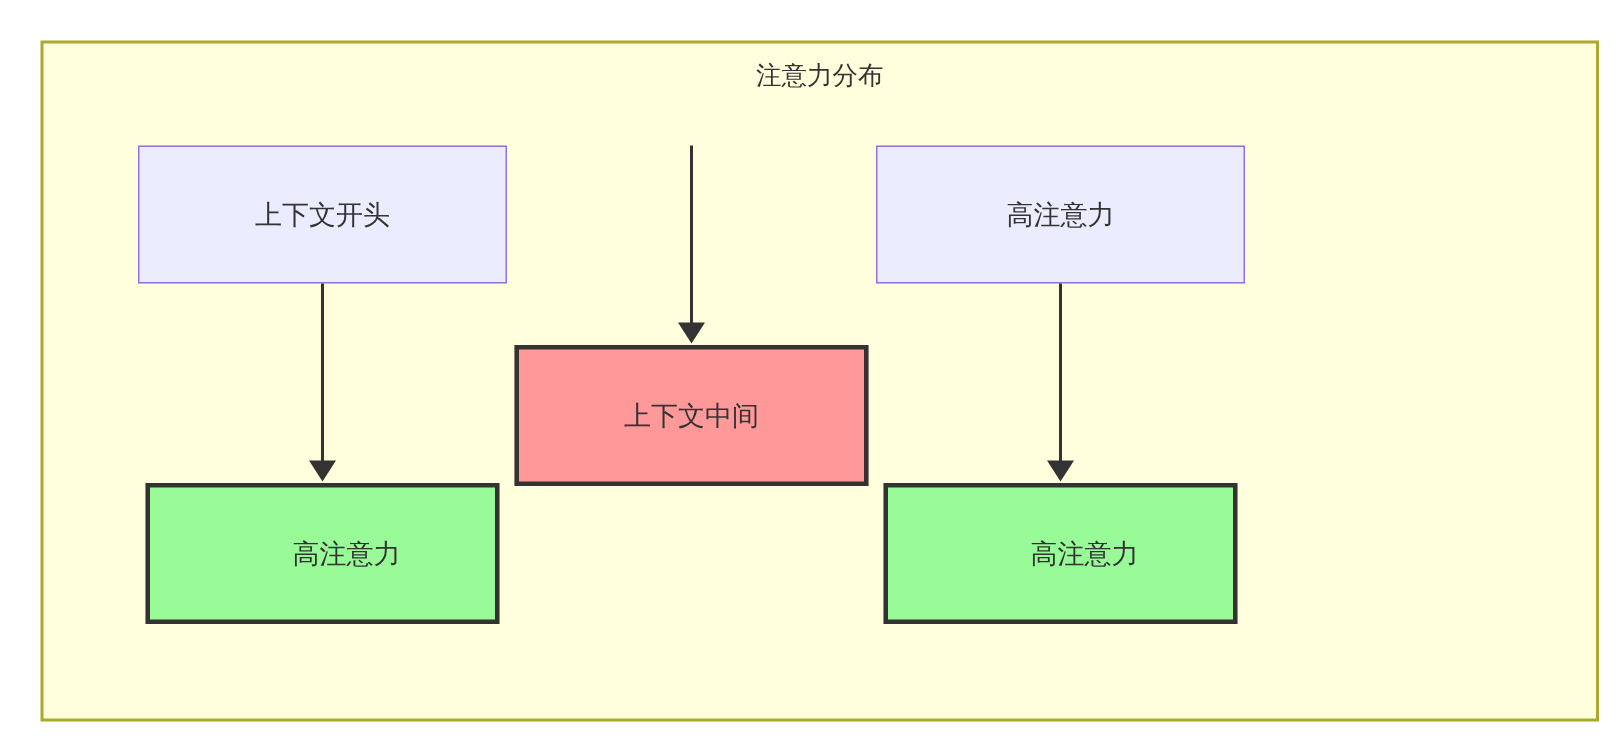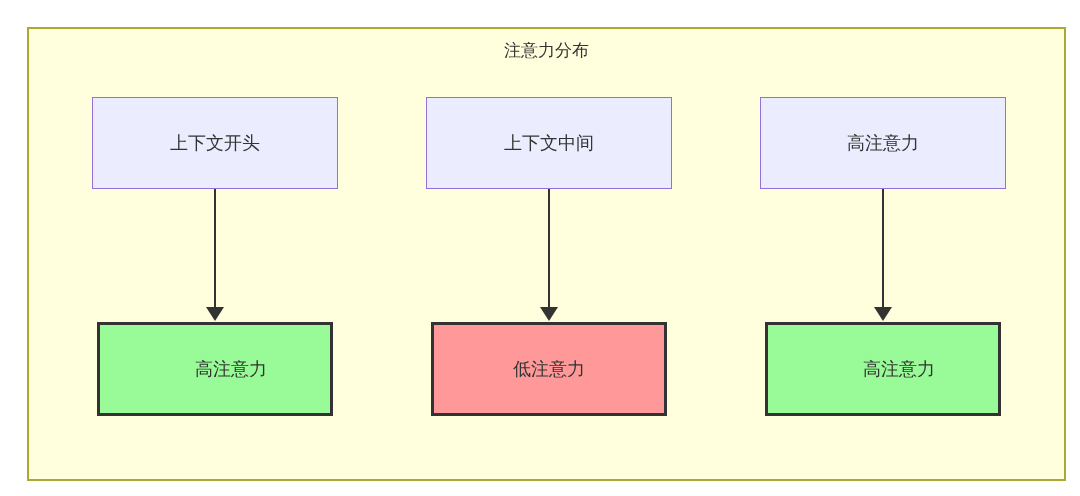--- a/index.html
+++ b/index.html
@@ -22,21 +22,20 @@
   .title {
     padding-top: 9px;
     text-align: center;
     font-size: 17px;
     line-height: 26px;
     color: var(--text, #333333);
   }
 
   .columns {
     display: flex;
-    gap: 88px;
     padding-left: 63px;
     margin-top: 33px;
   }
 
   .column {
     width: 246px;
     display: flex;
     flex-direction: column;
     align-items: center;
   }
@@ -99,29 +98,26 @@
         <div class="arrow">
           <div class="arrow-line"></div>
           <div class="arrow-head"></div>
         </div>
         <div class="node target" data-variant="high">
           <span>高注意力</span>
         </div>
       </div>
 
       <div class="column">
-        <div class="node source">
-          <span>上下文中间</span>
-        </div>
         <div class="arrow">
           <div class="arrow-line"></div>
           <div class="arrow-head"></div>
         </div>
         <div class="node target" data-variant="low">
-          <span>低注意力</span>
+          <span>上下文中间</span>
         </div>
       </div>
 
       <div class="column">
         <div class="node source">
           <span>高注意力</span>
         </div>
         <div class="arrow">
           <div class="arrow-line"></div>
           <div class="arrow-head"></div>

